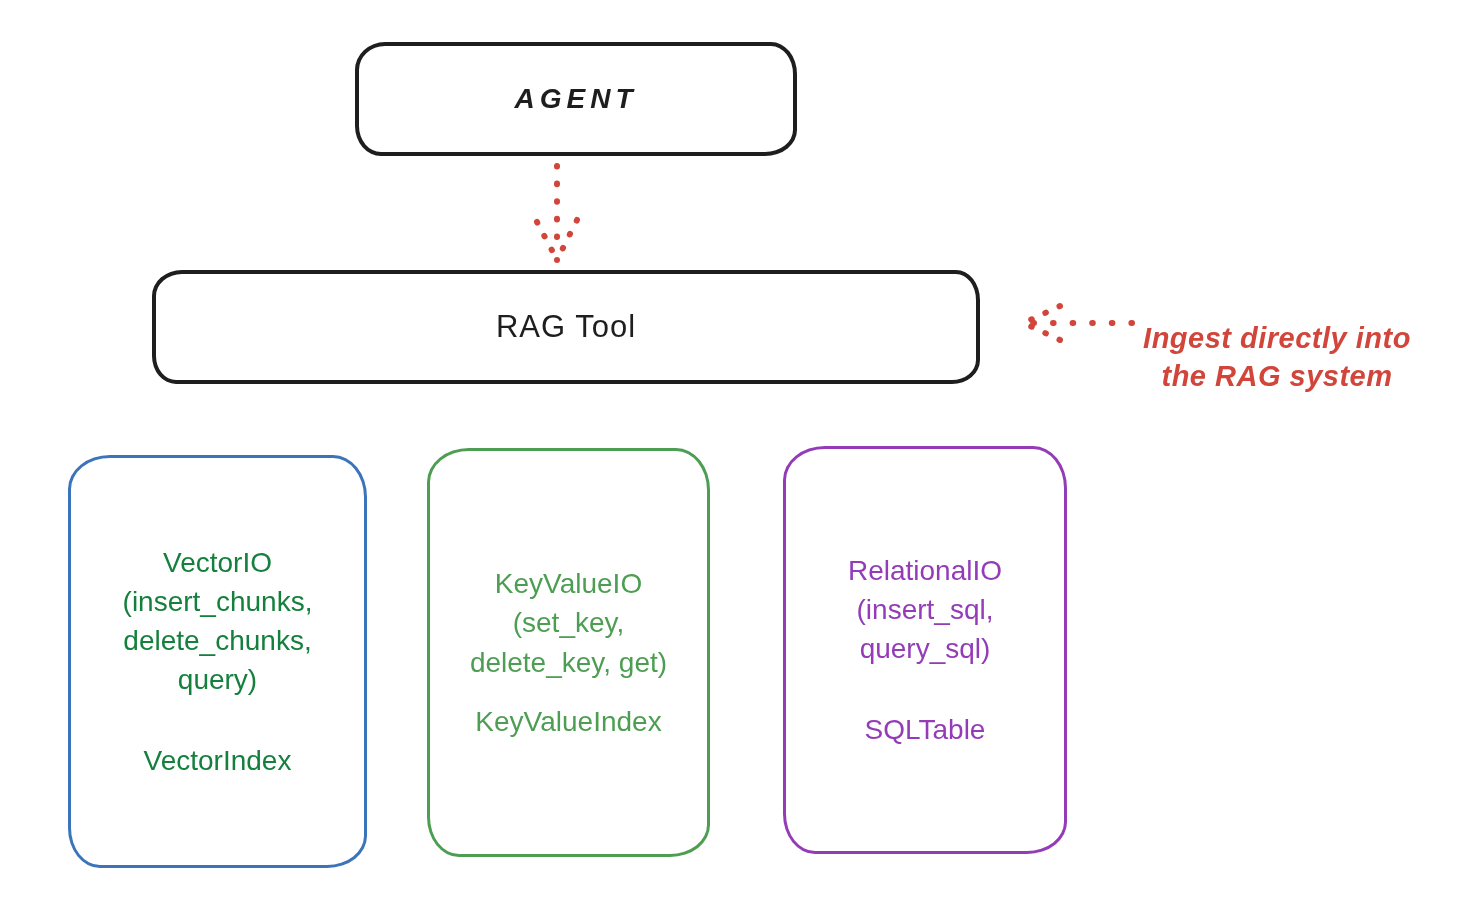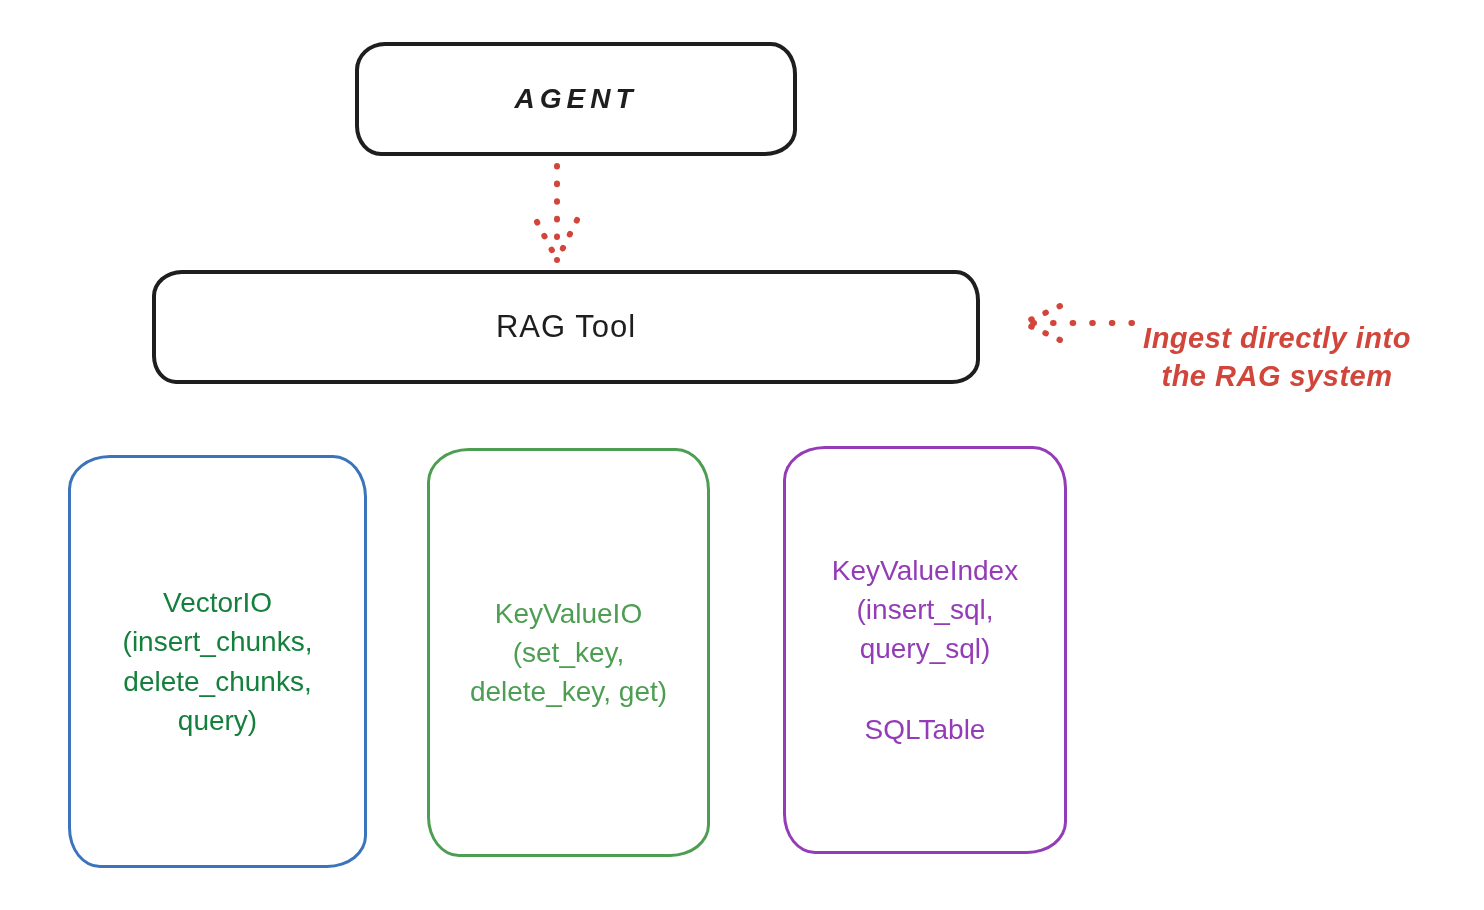--- a/index.html
+++ b/index.html
@@ -123,28 +123,30 @@
   </svg>
 
   <div class="annotation">Ingest directly into
 the RAG system</div>
 
   <div class="io-box io-blue">
     <div class="io-methods">VectorIO
 (insert_chunks,
 delete_chunks,
 query)</div>
+    <div class="io-index">VectorIndex</div>
   </div>
 
   <div class="io-box io-green">
     <div class="io-methods">KeyValueIO
 (set_key,
 delete_key, get)</div>
+    <div class="io-index">KeyValueIndex</div>
   </div>
 
   <div class="io-box io-purple">
-    <div class="io-methods">KeyValueIndex
+    <div class="io-methods">RelationalIO
 (insert_sql,
 query_sql)</div>
     <div class="io-index">SQLTable</div>
   </div>
 
 </div>
 
 </body></html>

